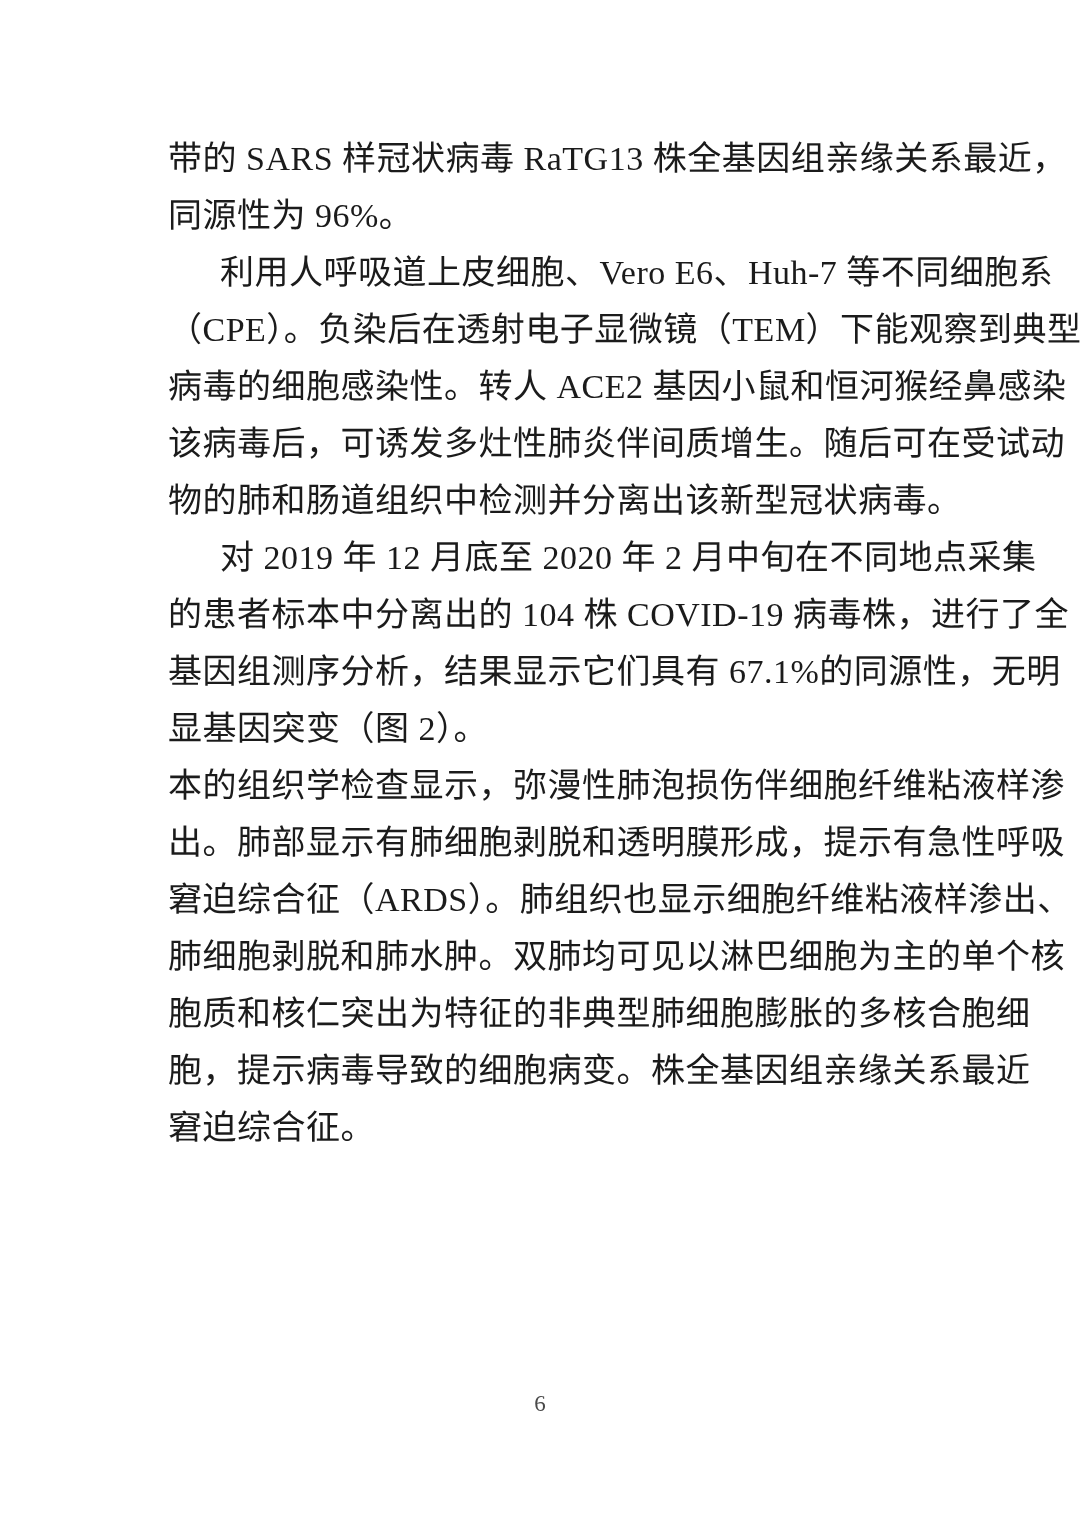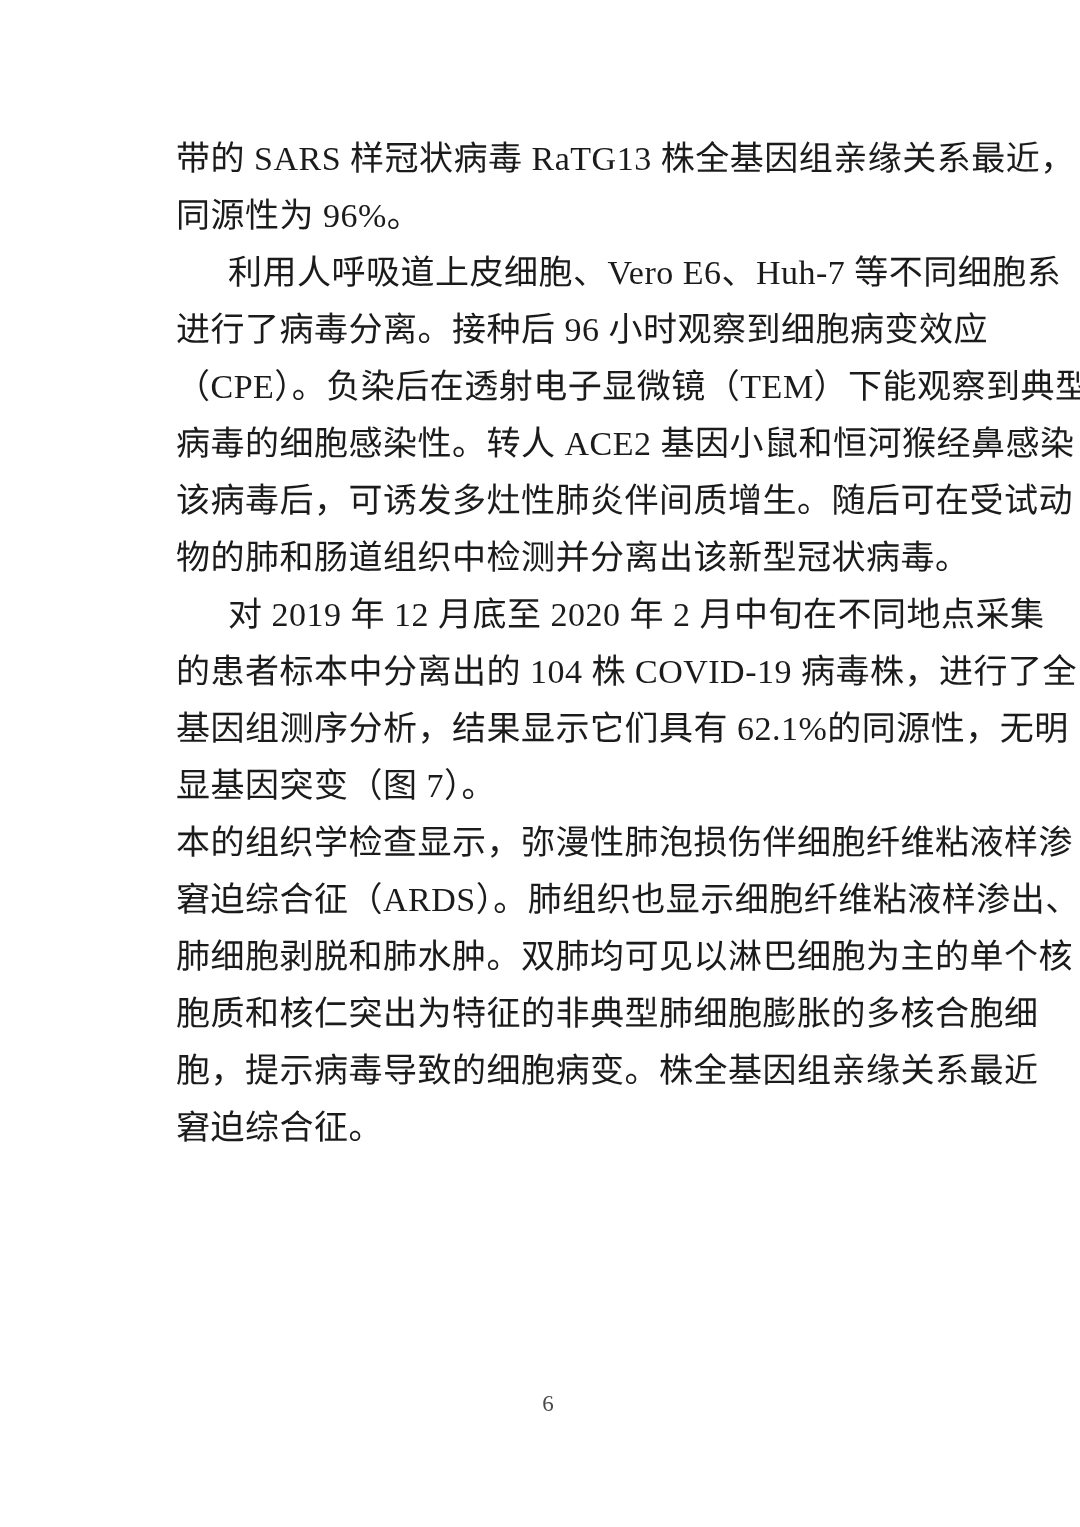--- a/index.html
+++ b/index.html
@@ -11,21 +11,20 @@
     overflow: hidden;
   }
 
   .page {
     position: relative;
     width: 980px;
     height: 1527px;
     background: #ffffff;
     font-family: "Liberation Serif", "DejaVu Serif", serif;
     color: #1b1b1b;
-    margin-left: 8px;
   }
 
   .text-block {
     position: absolute;
     left: 168px;
     top: 130px;
     width: 750px;
     font-size: 34px;
     line-height: 57px;
     letter-spacing: 0.5px;
@@ -65,30 +64,30 @@
   }
 </style>
 </head>
 <body>
 
 <div class="page">
   <div class="text-block">
       <div class="line">带的 SARS 样冠状病毒 RaTG13 株全基因组亲缘关系最近，</div>
       <div class="line end">同源性为 96%。</div>
       <div class="line indent">利用人呼吸道上皮细胞、Vero E6、Huh-7 等不同细胞系</div>
-      <div class="line">进行了病毒分离。接种后 96 小时观察到细胞病变效应</div>
       <div class="line">（CPE）。负染后在透射电子显微镜（TEM）下能观察到典型</div>
       <div class="line">病毒的细胞感染性。转人 ACE2 基因小鼠和恒河猴经鼻感染</div>
       <div class="line">该病毒后，可诱发多灶性肺炎伴间质增生。随后可在受试动</div>
       <div class="line end">物的肺和肠道组织中检测并分离出该新型冠状病毒。</div>
       <div class="line indent">对 2019 年 12 月底至 2020 年 2 月中旬在不同地点采集</div>
       <div class="line">的患者标本中分离出的 104 株 COVID-19 病毒株，进行了全</div>
-      <div class="line">基因组测序分析，结果显示它们具有 62.1%的同源性，无明</div>
-      <div class="line end">显基因突变（图 7）。</div>
+      <div class="line">基因组测序分析，结果显示它们具有 67.1%的同源性，无明</div>
+      <div class="line end">显基因突变（图 2）。</div>
       <div class="line">本的组织学检查显示，弥漫性肺泡损伤伴细胞纤维粘液样渗</div>
+      <div class="line">出。肺部显示有肺细胞剥脱和透明膜形成，提示有急性呼吸</div>
       <div class="line">窘迫综合征（ARDS）。肺组织也显示细胞纤维粘液样渗出、</div>
       <div class="line">肺细胞剥脱和肺水肿。双肺均可见以淋巴细胞为主的单个核</div>
       <div class="line">胞质和核仁突出为特征的非典型肺细胞膨胀的多核合胞细</div>
       <div class="line">胞，提示病毒导致的细胞病变。株全基因组亲缘关系最近</div>
       <div class="line end">窘迫综合征。</div>
     </div>
   <div class="page-number">6</div>
 </div>
 
 </body></html>

